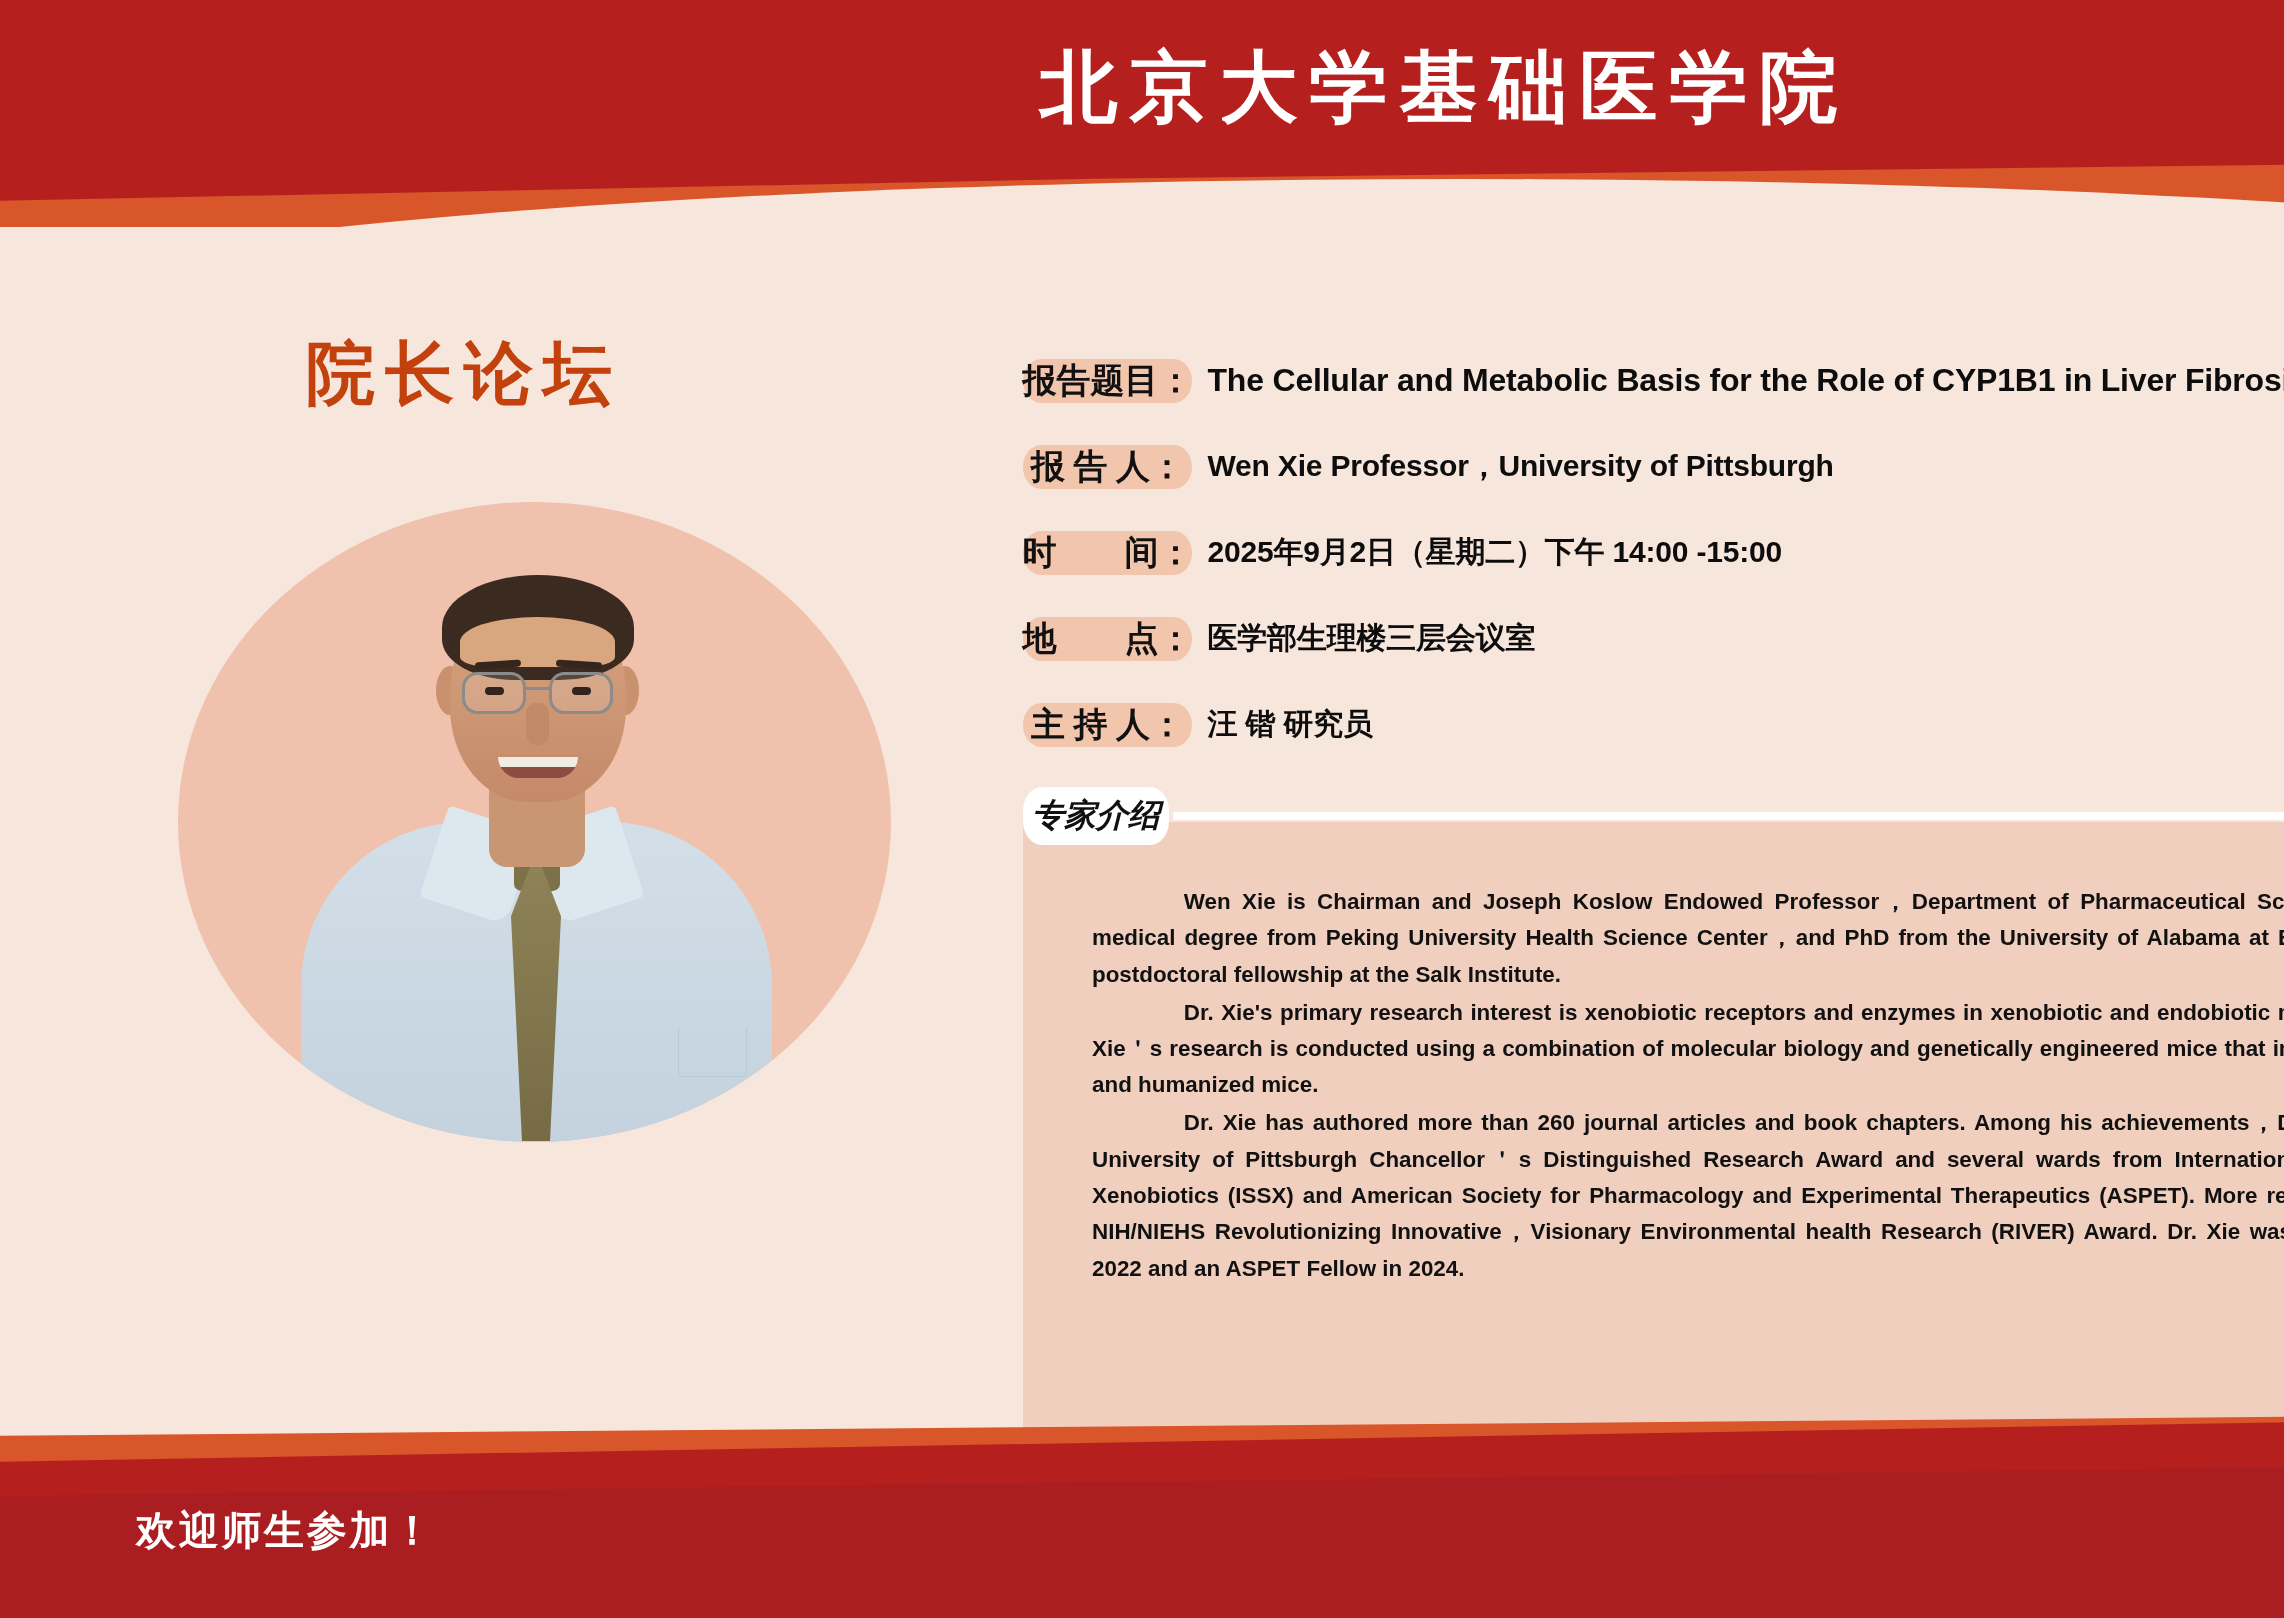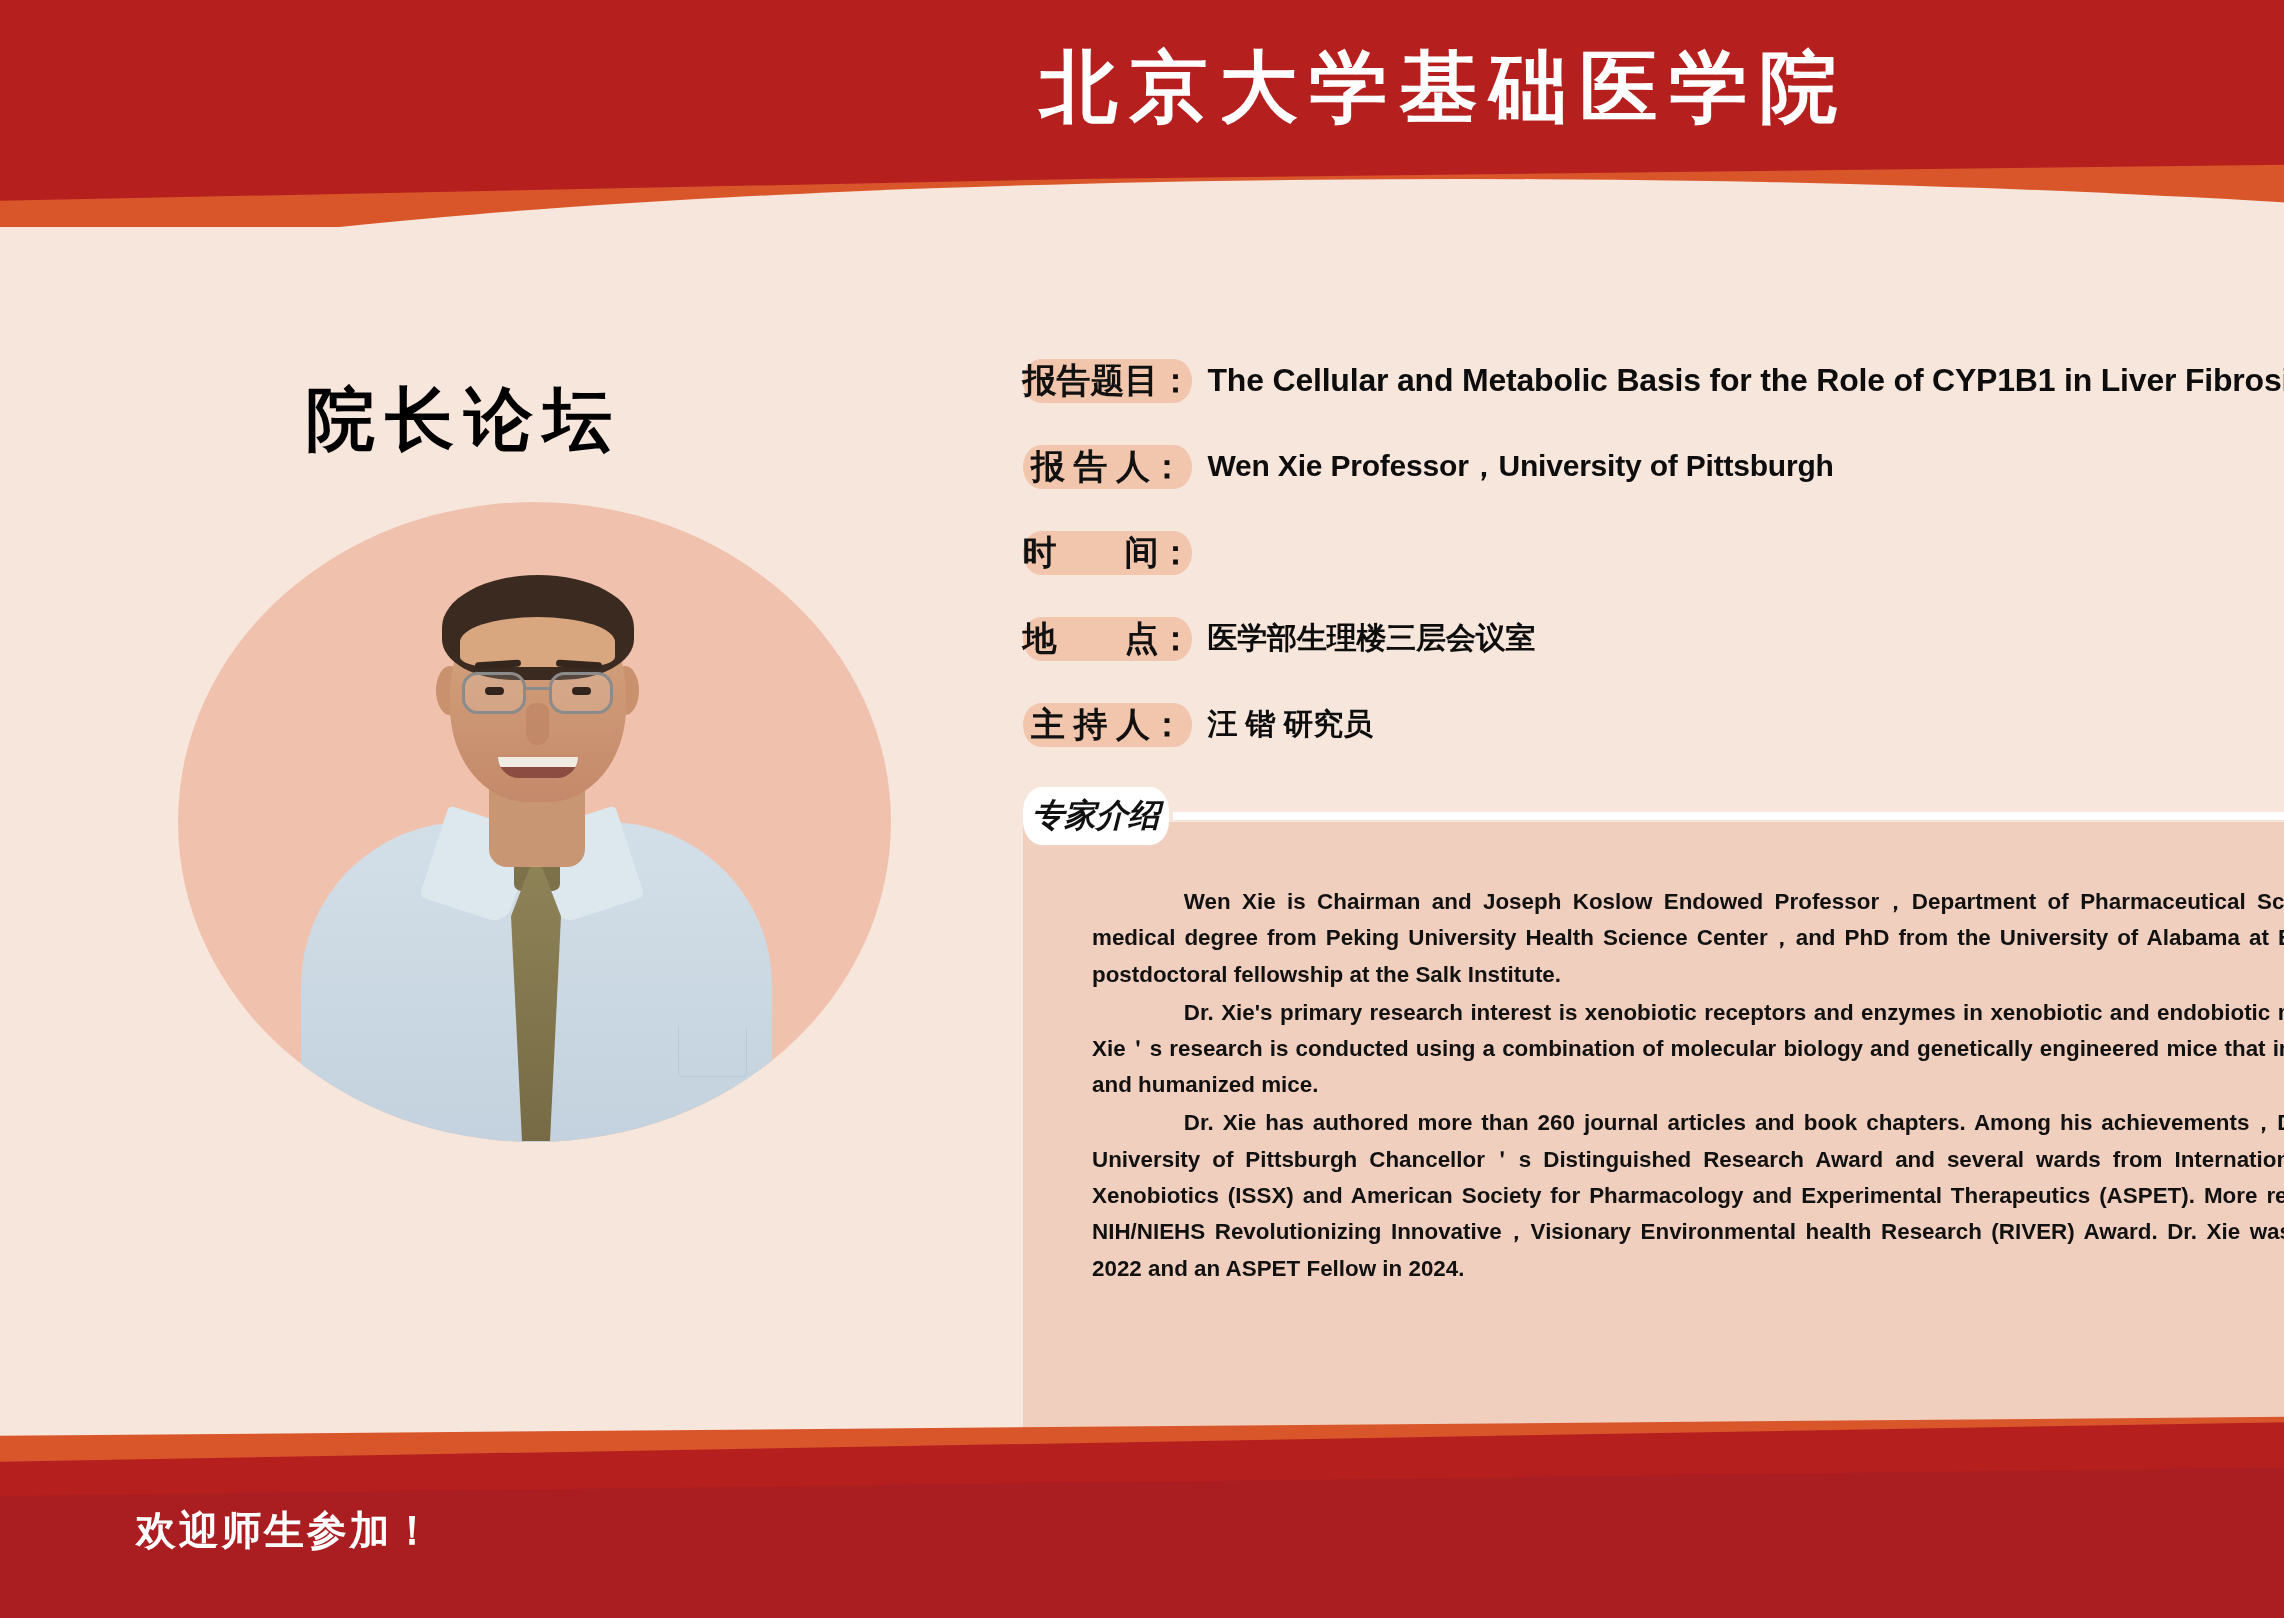--- a/index.html
+++ b/index.html
@@ -51,29 +51,28 @@
   
   .body-area {
     position:absolute; left:0; top:227px; width:2877px; height:1229px;
     background:#f7e6dc;
     z-index:2;
   }
 
   
   .forum-title {
     position:absolute; left:296px; top:328px;
-    color:#000000;
+    color:#c2410c;
     font-family:"Liberation Serif", serif;
     font-weight:bold;
     font-size:69px;
     letter-spacing:10px;
     text-indent:10px;
     white-space:nowrap;
     z-index:10;
-    margin-top:46px;
   }
 
   .portrait-wrap {
     position:absolute; left:178px; top:502px;
     width:713px; height:662px;
     z-index:10;
   }
   .portrait-oval {
     position:absolute; left:0; top:0;
     width:713px; height:640px;
@@ -318,20 +317,21 @@
       <div class="info-value title-val">The Cellular and Metabolic Basis for the Role of CYP1B1 in Liver Fibrosis</div>
     </div>
 
     <div class="info-row">
       <div class="pill">报 告 人：</div>
       <div class="info-value">Wen Xie Professor，University of Pittsburgh</div>
     </div>
 
     <div class="info-row">
       <div class="pill">时　　间：</div>
+      <div class="info-value">2025年9月2日（星期二）下午 14:00 -15:00</div>
     </div>
 
     <div class="info-row">
       <div class="pill">地　　点：</div>
       <div class="info-value">医学部生理楼三层会议室</div>
     </div>
 
     <div class="info-row">
       <div class="pill">主 持 人：</div>
       <div class="info-value">汪 锴 研究员</div>

